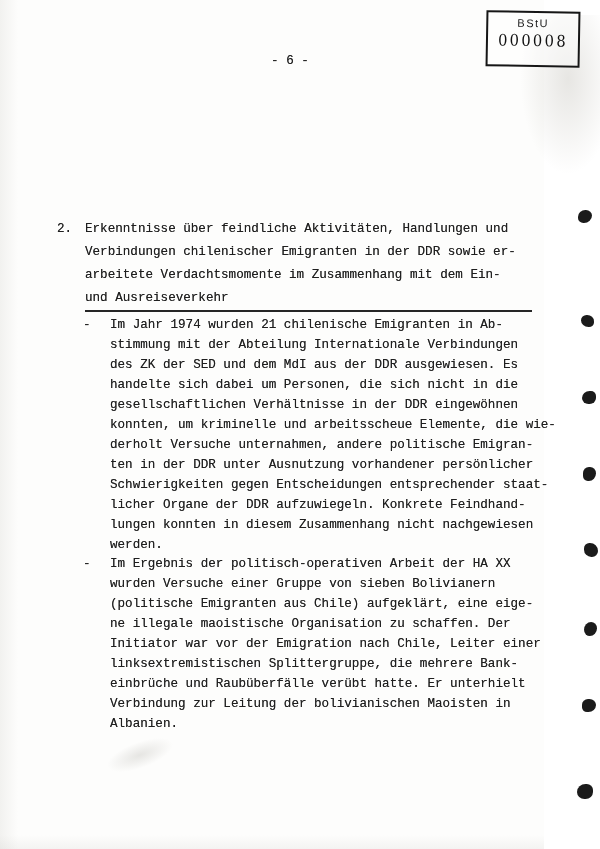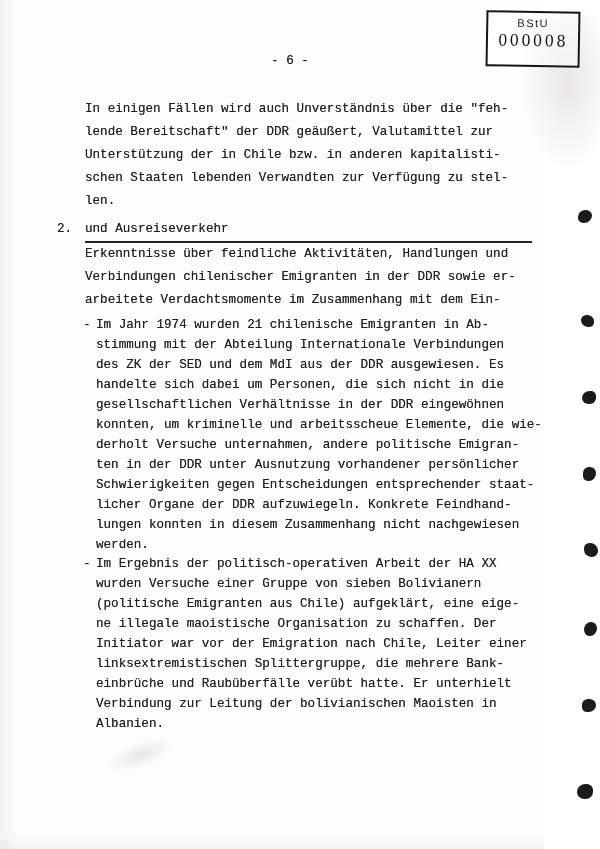--- a/index.html
+++ b/index.html
@@ -101,21 +101,21 @@
     left: 83px;
   }
   .bullet-1 { top: 315px; }
   .bullet-2 { top: 554px; }
   .bullet .typewriter { line-height: 20px; }
   .bullet-marker {
     position: absolute;
     left: 0; top: 0;
   }
   .bullet-lines {
-    margin-left: 13px;
+    margin-left: 27px;
   }
 
   .edge-mark {
     position: absolute;
     background: #1b1b1b;
     pointer-events: none;
   }
   .m1 { left: 578px; top: 210px; width: 14px; height: 13px; border-radius: 55% 45% 60% 40%; }
   .m2 { left: 581px; top: 315px; width: 13px; height: 12px; border-radius: 45% 55% 40% 60%; }
   .m3 { left: 582px; top: 391px; width: 14px; height: 13px; border-radius: 60% 40% 50% 50%; }
@@ -141,33 +141,28 @@
 
   <div class="stamp-smudge"></div>
 
   <div class="stamp">
     <div class="stamp-agency">BStU</div>
     <div class="stamp-number">000008</div>
   </div>
 
   <div class="page-number typewriter">- 6 -</div>
 
-  <div class="intro typewriter">In einigen Fällen wird auch Unverständnis über die "feh-
-lende Bereitschaft" der DDR geäußert, Valutamittel zur
-Unterstützung der in Chile bzw. in anderen kapitalisti-
-schen Staaten lebenden Verwandten zur Verfügung zu stel-
-len.</div>
 
   <div class="section">
     <div class="section-number typewriter">2.</div>
     <div class="section-heading">
-      <div class="typewriter heading-underlined">und Ausreiseverkehr</div>
       <div class="typewriter">Erkenntnisse über feindliche Aktivitäten, Handlungen und
 Verbindungen chilenischer Emigranten in der DDR sowie er-
 arbeitete Verdachtsmomente im Zusammenhang mit dem Ein-</div>
+      <div class="typewriter heading-underlined">und Ausreiseverkehr</div>
     </div>
   </div>
 
   <div class="bullet bullet-1">
     <span class="bullet-marker typewriter">-</span>
     <div class="bullet-lines typewriter">Im Jahr 1974 wurden 21 chilenische Emigranten in Ab-
 stimmung mit der Abteilung Internationale Verbindungen
 des ZK der SED und dem MdI aus der DDR ausgewiesen. Es
 handelte sich dabei um Personen, die sich nicht in die
 gesellschaftlichen Verhältnisse in der DDR eingewöhnen

